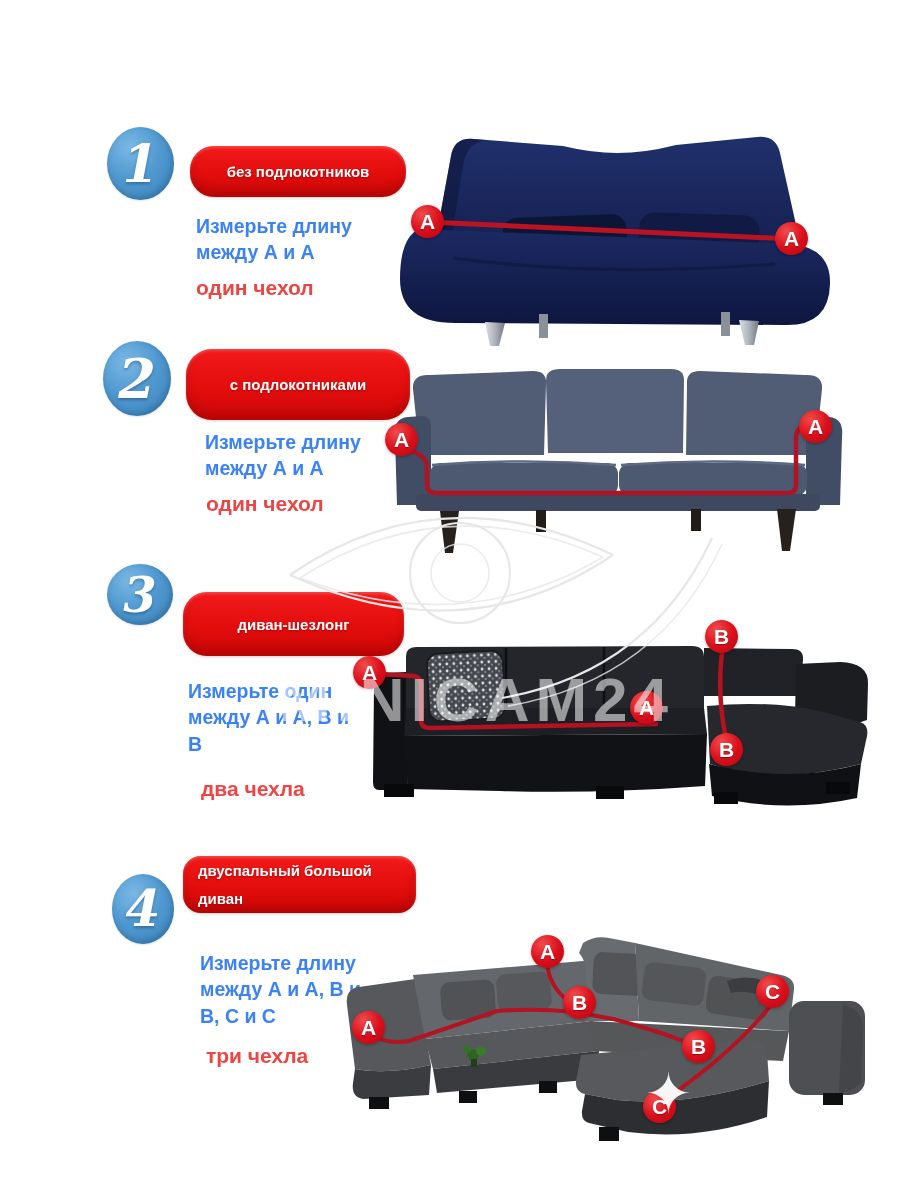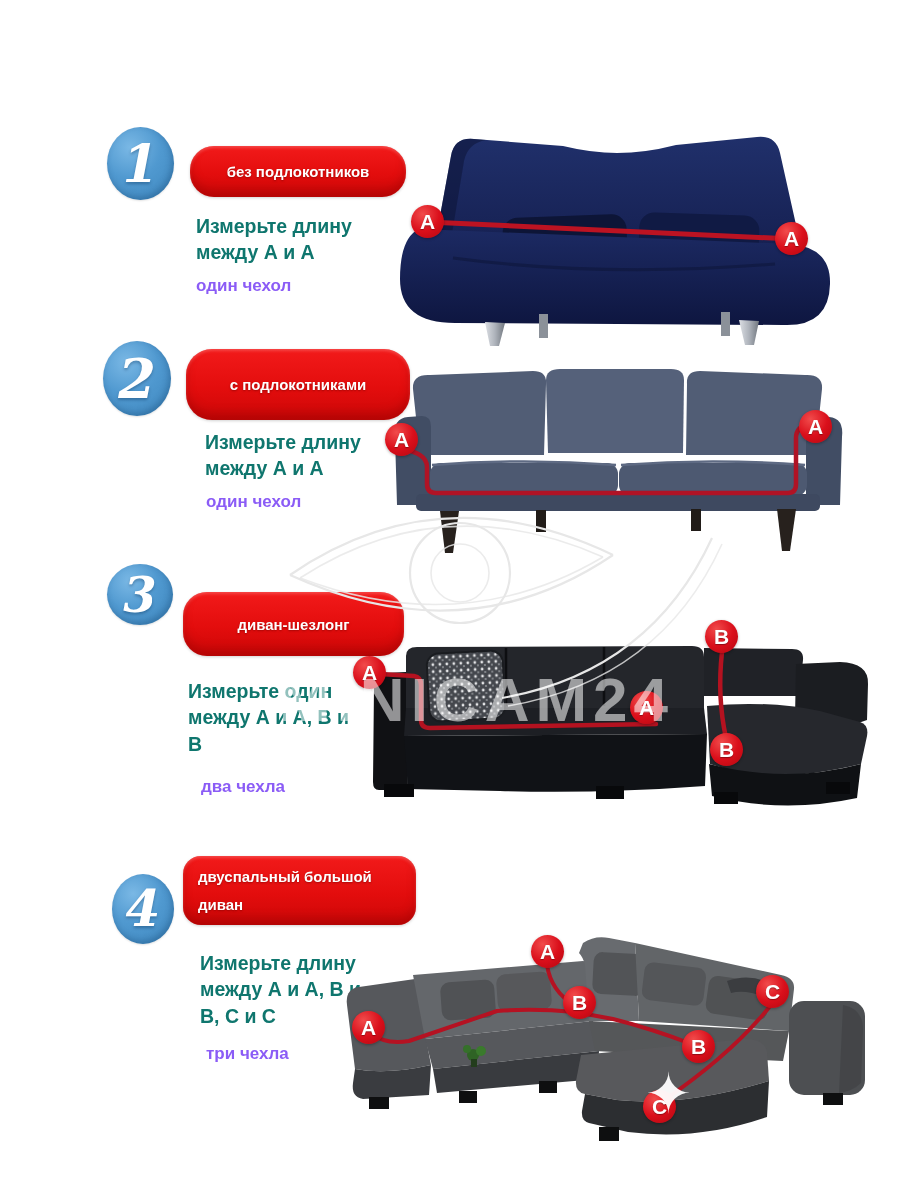--- a/index.html
+++ b/index.html
@@ -25,24 +25,24 @@
     position:absolute;
     background:linear-gradient(180deg,#f21a1a 0%,#e30d0d 55%,#cd0707 100%);
     box-shadow:inset 0 -7px 10px rgba(140,0,0,.38), inset 0 2px 3px rgba(255,120,120,.5), 0 1px 3px rgba(0,0,0,.18);
     color:#fff;font-weight:bold;font-size:15px;
     display:flex;align-items:center;justify-content:center;text-align:center;
     text-shadow:0 1px 2px rgba(110,0,0,.55);
   }
   .pill.two-line{justify-content:flex-start;text-align:left;padding-left:15px;line-height:28px;}
   
   .instr{
-    position:absolute;color:#0f766e;font-weight:bold;font-size:19.5px;line-height:1.35;
+    position:absolute;color:#3b82f6;font-weight:bold;font-size:19.5px;line-height:1.35;
   }
   .covers{
-    position:absolute;color:#8b5cf6;font-weight:bold;font-size:17px;
+    position:absolute;color:#ef4444;font-weight:bold;font-size:21px;
   }
   
   .sofa{position:absolute;}
   .sofa svg{position:absolute;left:0;top:0;}
   .marker{
     position:absolute;width:33px;height:33px;border-radius:50%;
     background:radial-gradient(circle at 35% 28%,#f14b4b 0%,#da0f1b 52%,#b40710 100%);
     color:#fff;font-weight:bold;font-size:21px;
     display:flex;align-items:center;justify-content:center;
     text-shadow:0 1px 1px rgba(0,0,0,.35);
@@ -171,21 +171,21 @@
     </svg>
     <div class="marker" style="left:5px;top:44px">А</div>
     <div class="marker" style="left:282px;top:79px">А</div>
     <div class="marker" style="left:357px;top:8px">В</div>
     <div class="marker" style="left:362px;top:121px">В</div>
   </div>
 
   <div class="badge" style="left:112px;top:874px;width:62px;height:70px">
     <span style="font-size:50px">4</span>
   </div>
-  <div class="pill two-line" style="left:183px;top:856px;width:218px;height:69px;border-radius:18px">двуспальный большой диван</div>
+  <div class="pill two-line" style="left:183px;top:856px;width:218px;height:57px;border-radius:18px">двуспальный большой диван</div>
   <div class="instr" style="left:200px;top:950px;width:172px">Измерьте длину между А и А, В и В, С и С</div>
   <div class="covers" style="left:206px;top:1044px">три чехла</div>
 
   <div class="sofa" style="left:283px;top:913px;width:592px;height:245px">
     <svg viewBox="0 0 592 245" width="592" height="245">
       <path d="M64 92 Q62 76 76 74 L132 66 L148 152 Q104 162 72 156 Z" fill="#56585c"></path>
       <path d="M72 156 Q104 162 148 152 L146 182 L80 186 Q68 184 70 170 Z" fill="#3a3c40"></path>
       <path d="M130 62 L300 48 Q306 48 306 54 L310 108 L142 126 Z" fill="#64676b"></path>
       <rect x="158" y="68" width="54" height="38" rx="9" fill="#505255" transform="rotate(-4 185 87)"></rect>
       <rect x="214" y="60" width="54" height="38" rx="9" fill="#57585b" transform="rotate(-4 241 79)"></rect>

